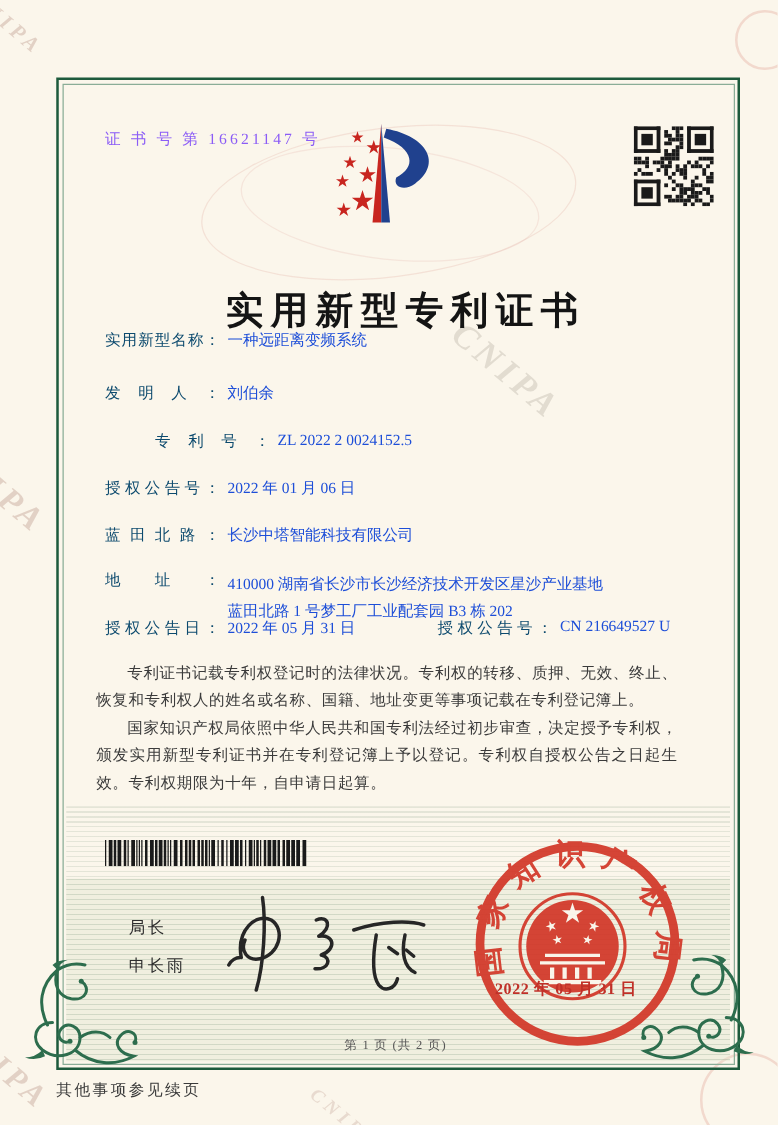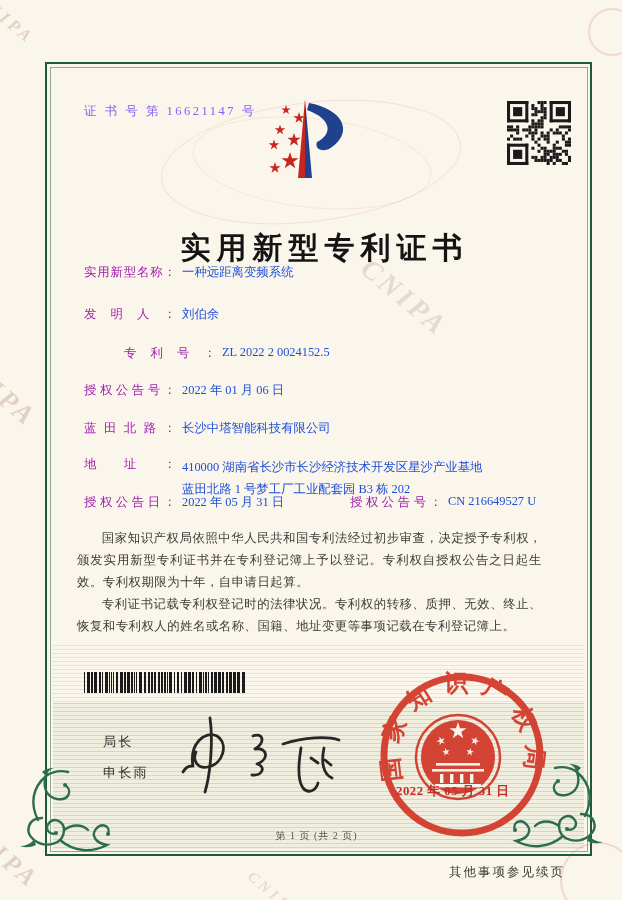--- a/index.html
+++ b/index.html
@@ -46,38 +46,38 @@
   
   .content{position:absolute;z-index:4;}
   .cert-no{left:84px;top:103px;font-size:12.5px;letter-spacing:2.5px;color:#8b5cf6;}
   .title{
     left:45px;top:184px;width:559px;text-align:center;
     font-size:30px;font-weight:bold;letter-spacing:6px;color:#141414;margin-top:44px;
   }
   .frow{left:84px;width:480px;font-size:12.4px;color:#333;}
   .flabel{
     display:inline-block;width:92px;text-align:justify;text-align-last:justify;
-    -moz-text-align-last:justify;vertical-align:top;color:#a21caf;font-family:Liberation Serif, serif;
+    -moz-text-align-last:justify;vertical-align:top;color:#0c4a6e;font-family:Liberation Serif, serif;
   }
   .fvalue{display:inline-block;margin-left:6px;vertical-align:top;color:#1d4ed8;}
   .addr{width:372px;line-height:22px;}
   .pair2{position:absolute;left:266px;top:0;white-space:nowrap;}
   .bodytext{
     left:77px;top:527px;width:465px;font-size:12.4px;line-height:22px;
     text-align:justify;color:#3b3b3b;
   }
   .bodytext p{margin:0;text-indent:2em;letter-spacing:0.5px;}
   .signer{left:103px;top:733px;font-size:13.2px;color:#2e2e2e;letter-spacing:2px;}
   .signer .name{margin-top:13px;}
   .seal-date{
     left:396px;top:783px;font-size:12.8px;font-weight:bold;color:#c03028;
     letter-spacing:0.5px;z-index:6;white-space:nowrap;
   }
   .footer-page{left:45px;top:829px;width:543px;text-align:center;font-size:10px;color:#555;letter-spacing:1px;}
-  .footer-note{left:45px;top:864px;width:520px;text-align:right;font-size:12.5px;color:#3a3a3a;letter-spacing:2px;}
+  .footer-note{left:45px;top:864px;width:520px;text-align:left;font-size:12.5px;color:#3a3a3a;letter-spacing:2px;}
   svg{display:block;}
 </style>
 </head>
 <body>
 
 <svg width="0" height="0" style="position:absolute">
   <defs>
     <path id="star" d="M0,-1 L0.2245,-0.309 L0.951,-0.309 L0.363,0.118 L0.588,0.809 L0,0.382 L-0.588,0.809 L-0.363,0.118 L-0.951,-0.309 L-0.2245,-0.309 Z"></path>
     <g id="flr">
       <g fill="none" stroke="#2d6d4d" stroke-width="2.4" stroke-linecap="round">
@@ -300,22 +300,22 @@
 </div>
 <div class="content frow" style="top:456px;">
   <span class="flabel">地址：</span><span class="fvalue addr"><span>410000 湖南省长沙市长沙经济技术开发区星沙产业基地</span><br><span>蓝田北路 1 号梦工厂工业配套园 B3 栋 202</span></span>
 </div>
 <div class="content frow" style="top:494px;">
   <span class="flabel">授权公告日：</span><span class="fvalue">2022 年 05 月 31 日</span>
   <span class="pair2"><span class="flabel">授权公告号：</span><span class="fvalue">CN 216649527 U</span></span>
 </div>
 
 <div class="content bodytext">
+  <p>专利证书记载专利权登记时的法律状况。专利权的转移、质押、无效、终止、恢复和专利权人的姓名或名称、国籍、地址变更等事项记载在专利登记簿上。</p>
   <p>国家知识产权局依照中华人民共和国专利法经过初步审查，决定授予专利权，颁发实用新型专利证书并在专利登记簿上予以登记。专利权自授权公告之日起生效。专利权期限为十年，自申请日起算。</p>
-  <p>专利证书记载专利权登记时的法律状况。专利权的转移、质押、无效、终止、恢复和专利权人的姓名或名称、国籍、地址变更等事项记载在专利登记簿上。</p>
 </div>
 
 <svg class="content" id="barcode-svg" style="left:84px;top:672px;" width="166" height="21" viewBox="0 0 166 21">
     <rect x="0" y="0" width="1" height="21" fill="#1a1a1a"></rect>
     <rect x="3" y="0" width="3" height="21" fill="#1a1a1a"></rect>
     <rect x="7" y="0" width="2" height="21" fill="#1a1a1a"></rect>
     <rect x="10" y="0" width="3" height="21" fill="#1a1a1a"></rect>
     <rect x="15" y="0" width="2" height="21" fill="#1a1a1a"></rect>
     <rect x="18" y="0" width="1" height="21" fill="#1a1a1a"></rect>
     <rect x="21" y="0" width="3" height="21" fill="#1a1a1a"></rect>

